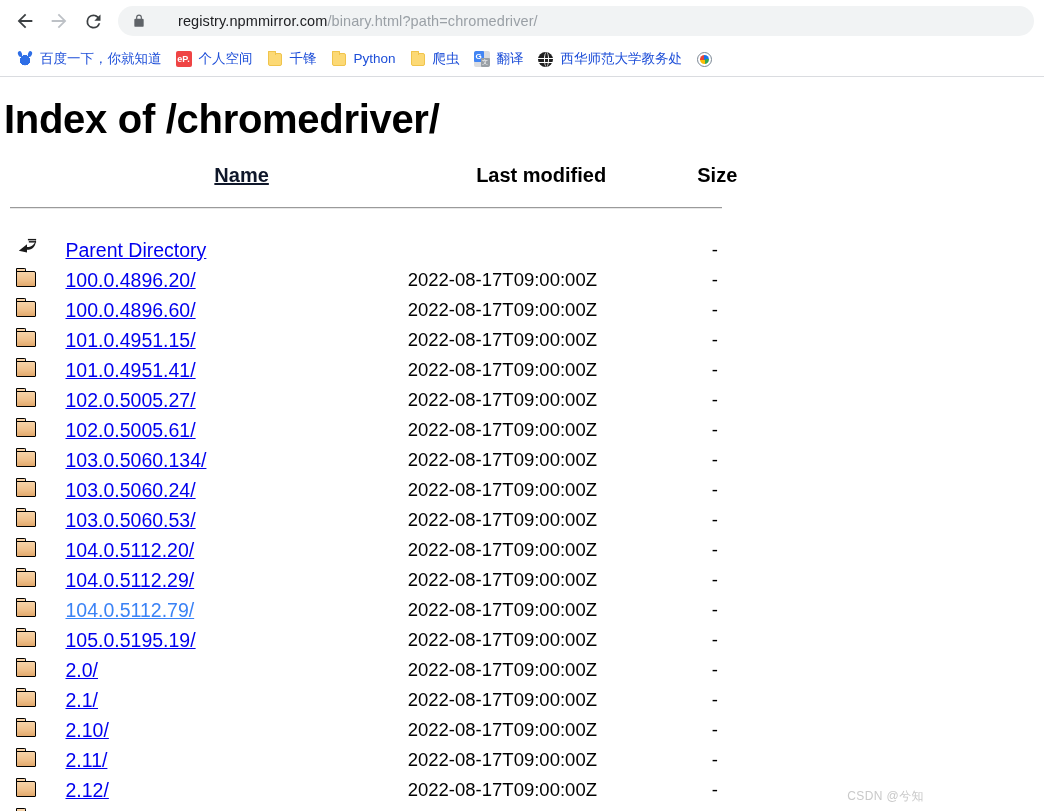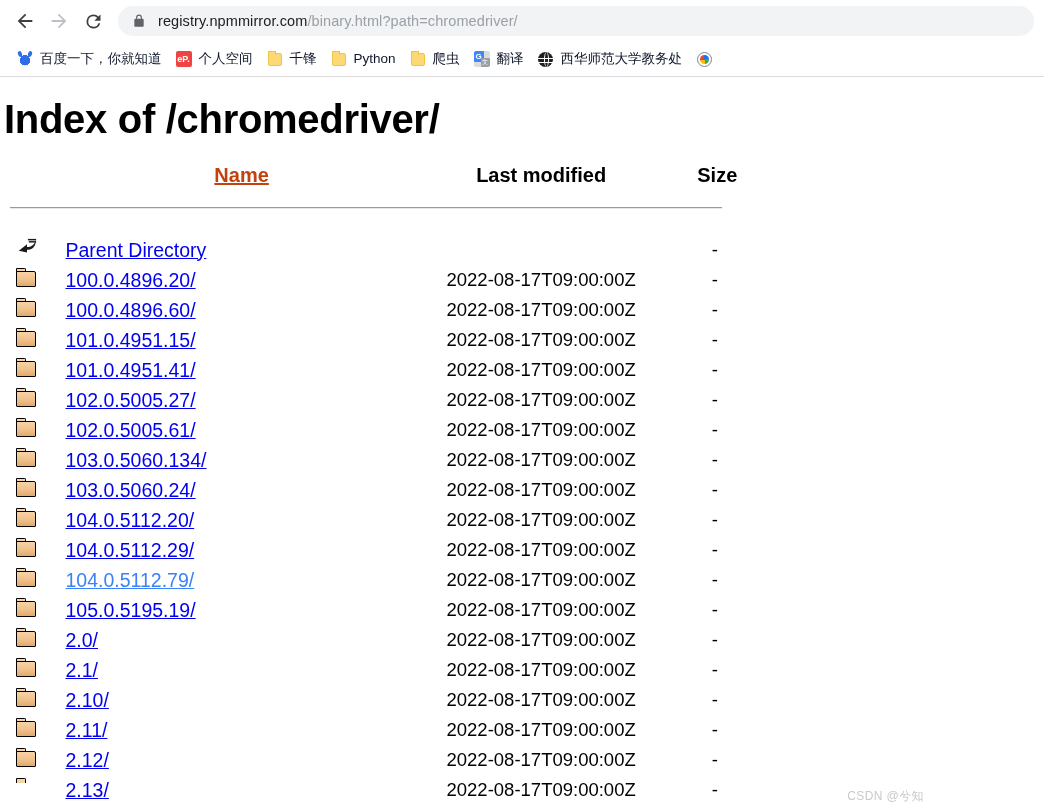--- a/index.html
+++ b/index.html
@@ -37,20 +37,21 @@
     flex: 1 1 auto;
     height: 30px;
     margin-left: 8px;
     background: #f1f3f4;
     border-radius: 16px;
     display: flex;
     align-items: center;
     padding: 0 14px;
     min-width: 0;
     cursor: text;
+    gap: 20px;
   }
   .lock-icon {
     width: 14px; height: 14px;
     margin-right: 12px;
     flex: 0 0 auto;
     display: block;
   }
   .url-text {
     font-size: 14.5px;
     color: #9aa0a6;
@@ -82,21 +83,21 @@
   }
   .bookmark .bm-icon {
     width: 16px; height: 16px;
     margin-right: 7px;
     flex: 0 0 auto;
     display: flex; align-items: center; justify-content: center;
     position: relative;
   }
   .bookmark .bm-label {
     font-size: 13.5px;
-    color: #0f172a;
+    color: #1d4ed8;
     line-height: 16px;
   }
 
   
   .ico-baidu { width:16px;height:16px;border-radius:50%;
     background:radial-gradient(circle at 50% 58%, #2e6ee6 0 42%, transparent 43%); position:relative;}
   .ico-baidu:before{content:"";position:absolute;left:1px;top:0px;width:4px;height:6px;border-radius:50%;background:#2e6ee6;transform:rotate(-18deg);}
   .ico-baidu:after{content:"";position:absolute;right:1px;top:0px;width:4px;height:6px;border-radius:50%;background:#2e6ee6;transform:rotate(18deg);}
   .ico-ep {
     width:16px;height:16px;background:#ef4444;border-radius:2px;
@@ -163,21 +164,21 @@
   .col-icon   { width: 52px; }
   .col-name   { width: 330px; }
   .col-date   { width: 250px; margin-top: 12px; }
   .col-size   { width: 80px; }
 
   th.col-name   { text-align: center; padding-left: 0; }
   th.col-date   { text-align: center; }
   th.col-size   { text-align: center; }
 
   th.col-name a {
-    color: #c2410c;
+    color: #0f172a;
     text-decoration: underline;
     margin-left: 20px;
   }
 
   .hr-row td {
     padding: 0;
   }
   .hrule {
     height: 2px;
     width: 712px;
@@ -187,21 +188,21 @@
 
   .dir-table td {
     padding: 0;
     height: 30px;
     vertical-align: middle;
     font-size: 19px;
     color: #000;
   }
   td.cell-icon { padding-left: 16px; }
   td.cell-name { padding-left: 10px; }
-  td.cell-date { text-align: center; white-space: nowrap; font-size: 18.5px; }
+  td.cell-date { white-space: nowrap; font-size: 18.5px; }
   td.cell-size { text-align: right; padding-right: 42px; font-size: 18.5px; }
 
   td.cell-name a {
     color: #0000ee;
     text-decoration: underline;
     font-size: 19.5px;
   }
   td.cell-name a.visited { color: #3b82f6; }
 
   .spacer-row td { height: 12px; }
@@ -421,20 +422,26 @@
           <td class="cell-size">-</td>
         </tr>
         <tr>
           <td class="cell-icon"><span class="icon-folder"><span class="tab"></span><span class="body"></span></span></td>
           <td class="cell-name"><a href="#">103.0.5060.24/</a></td>
           <td class="cell-date">2022-08-17T09:00:00Z</td>
           <td class="cell-size">-</td>
         </tr>
         <tr>
           <td class="cell-icon"><span class="icon-folder"><span class="tab"></span><span class="body"></span></span></td>
+          <td class="cell-name"><a href="#">103.0.5060.53/</a></td>
+          <td class="cell-date">2022-08-17T09:00:00Z</td>
+          <td class="cell-size">-</td>
+        </tr>
+        <tr>
+          <td class="cell-icon"><span class="icon-folder"><span class="tab"></span><span class="body"></span></span></td>
           <td class="cell-name"><a href="#">104.0.5112.20/</a></td>
           <td class="cell-date">2022-08-17T09:00:00Z</td>
           <td class="cell-size">-</td>
         </tr>
         <tr>
           <td class="cell-icon"><span class="icon-folder"><span class="tab"></span><span class="body"></span></span></td>
           <td class="cell-name"><a href="#">104.0.5112.29/</a></td>
           <td class="cell-date">2022-08-17T09:00:00Z</td>
           <td class="cell-size">-</td>
         </tr>

